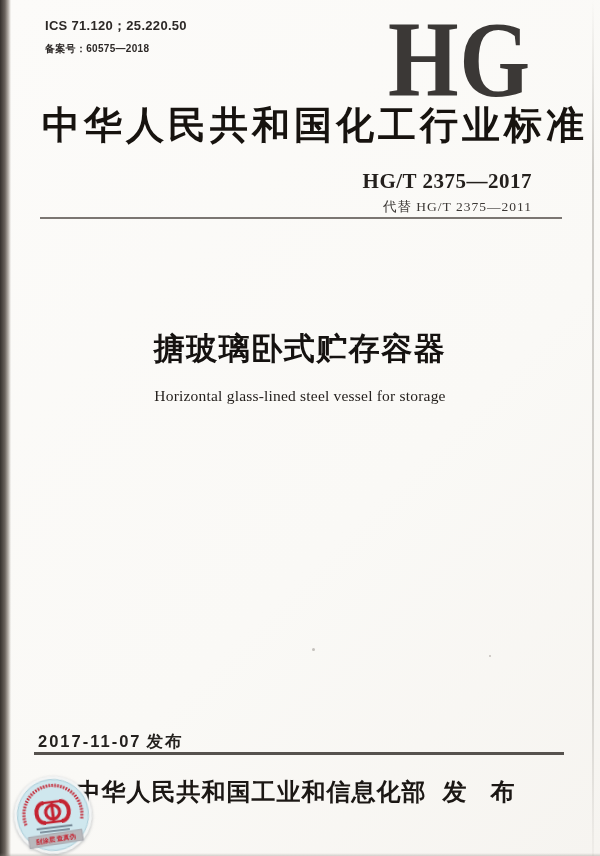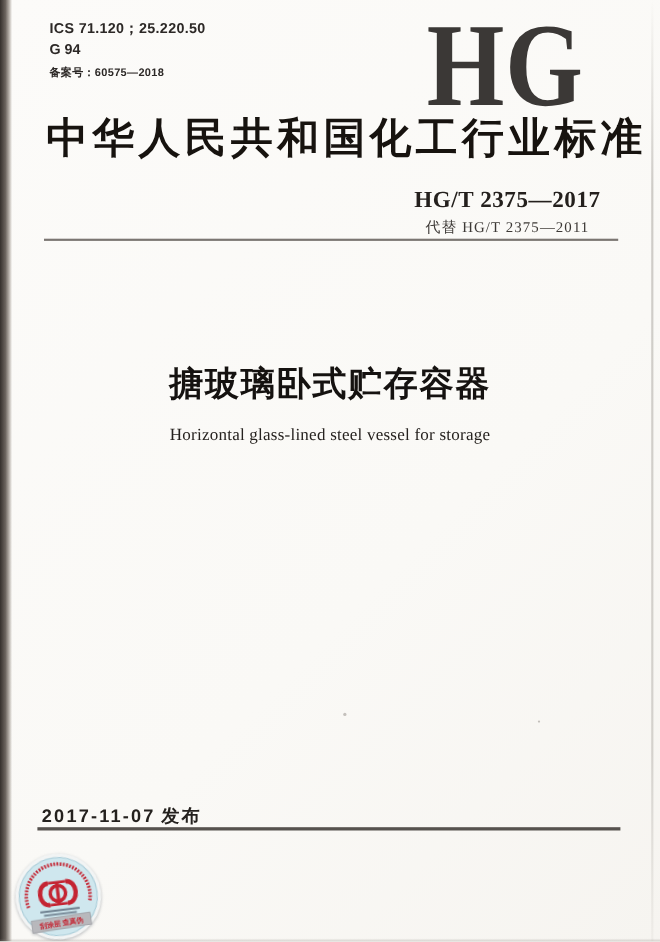--- a/index.html
+++ b/index.html
@@ -39,21 +39,21 @@
     font-size:108px; line-height:1.0; font-weight:600;
     color:#3b3836; letter-spacing:1px;
     transform:scaleX(.84); transform-origin:left top;
   }
   
   .header-title{
     position:absolute; left:42px; top:100px; width:530px;
     font-size:38px; font-weight:bold; letter-spacing:4px;
     color:#17130f; white-space:nowrap;
   }
-  .std-block{ position:absolute; right:54px; top:169px; text-align:center; }
+  .std-block{ position:absolute; right:68px; top:169px; text-align:right; }
   .std-no{ font-size:21px; font-weight:bold; color:#24201d; letter-spacing:.5px; font-family:"Liberation Serif", serif; }
   .replaces{ margin-top:4px; font-size:13.5px; color:#3c3835; letter-spacing:1px; }
   .rule-top{
     position:absolute; left:40px; right:38px; top:217px; height:2px;
     background:#7b7672;
   }
   
   .title-cn{
     position:absolute; left:0; right:0; top:328px;
     text-align:center; font-size:31px; font-weight:bold;
@@ -96,21 +96,20 @@
 <body>
 
 <div class="page">
 
   <div class="edge-left"></div>
   <div class="edge-right"></div>
   <div class="edge-bottom"></div>
 
   <div class="codes">
     <div class="ics">ICS 71.120；25.220.50</div>
-    <div class="gclass">G 94</div>
     <div class="record">备案号：60575—2018</div>
   </div>
 
   <div class="logo">HG</div>
 
   <div class="header-title">中华人民共和国化工行业标准</div>
 
   <div class="std-block">
     <div class="std-no">HG/T 2375—2017</div>
     <div class="replaces">代替 HG/T 2375—2011</div>
@@ -122,20 +121,23 @@
   <div class="title-en">Horizontal glass-lined steel vessel for storage</div>
 
   <div class="dates">
     <span>
       <span class="num">2017-11-07</span><span class="lbl">发布</span>
     </span>
   </div>
 
   <div class="rule-bottom"></div>
 
+  <div class="footer">
+    <span>中华人民共和国工业和信息化部</span><span class="publish">发 布</span>
+  </div>
 
   <div class="seal">
     <svg width="80" height="80" viewBox="0 0 80 80">
 
       <circle cx="40" cy="40" r="39" fill="#f2f4f4"></circle>
       <circle cx="40" cy="40" r="35.5" fill="#cfe7ee"></circle>
       <circle cx="40" cy="40" r="35.5" fill="none" stroke="#a9cdd9" stroke-width="1"></circle>
 
       <path d="M 12 47 A 29 29 0 1 1 68 47" fill="none" stroke="#c42432" stroke-width="3.2" stroke-dasharray="1.6 1.3"></path>
 

